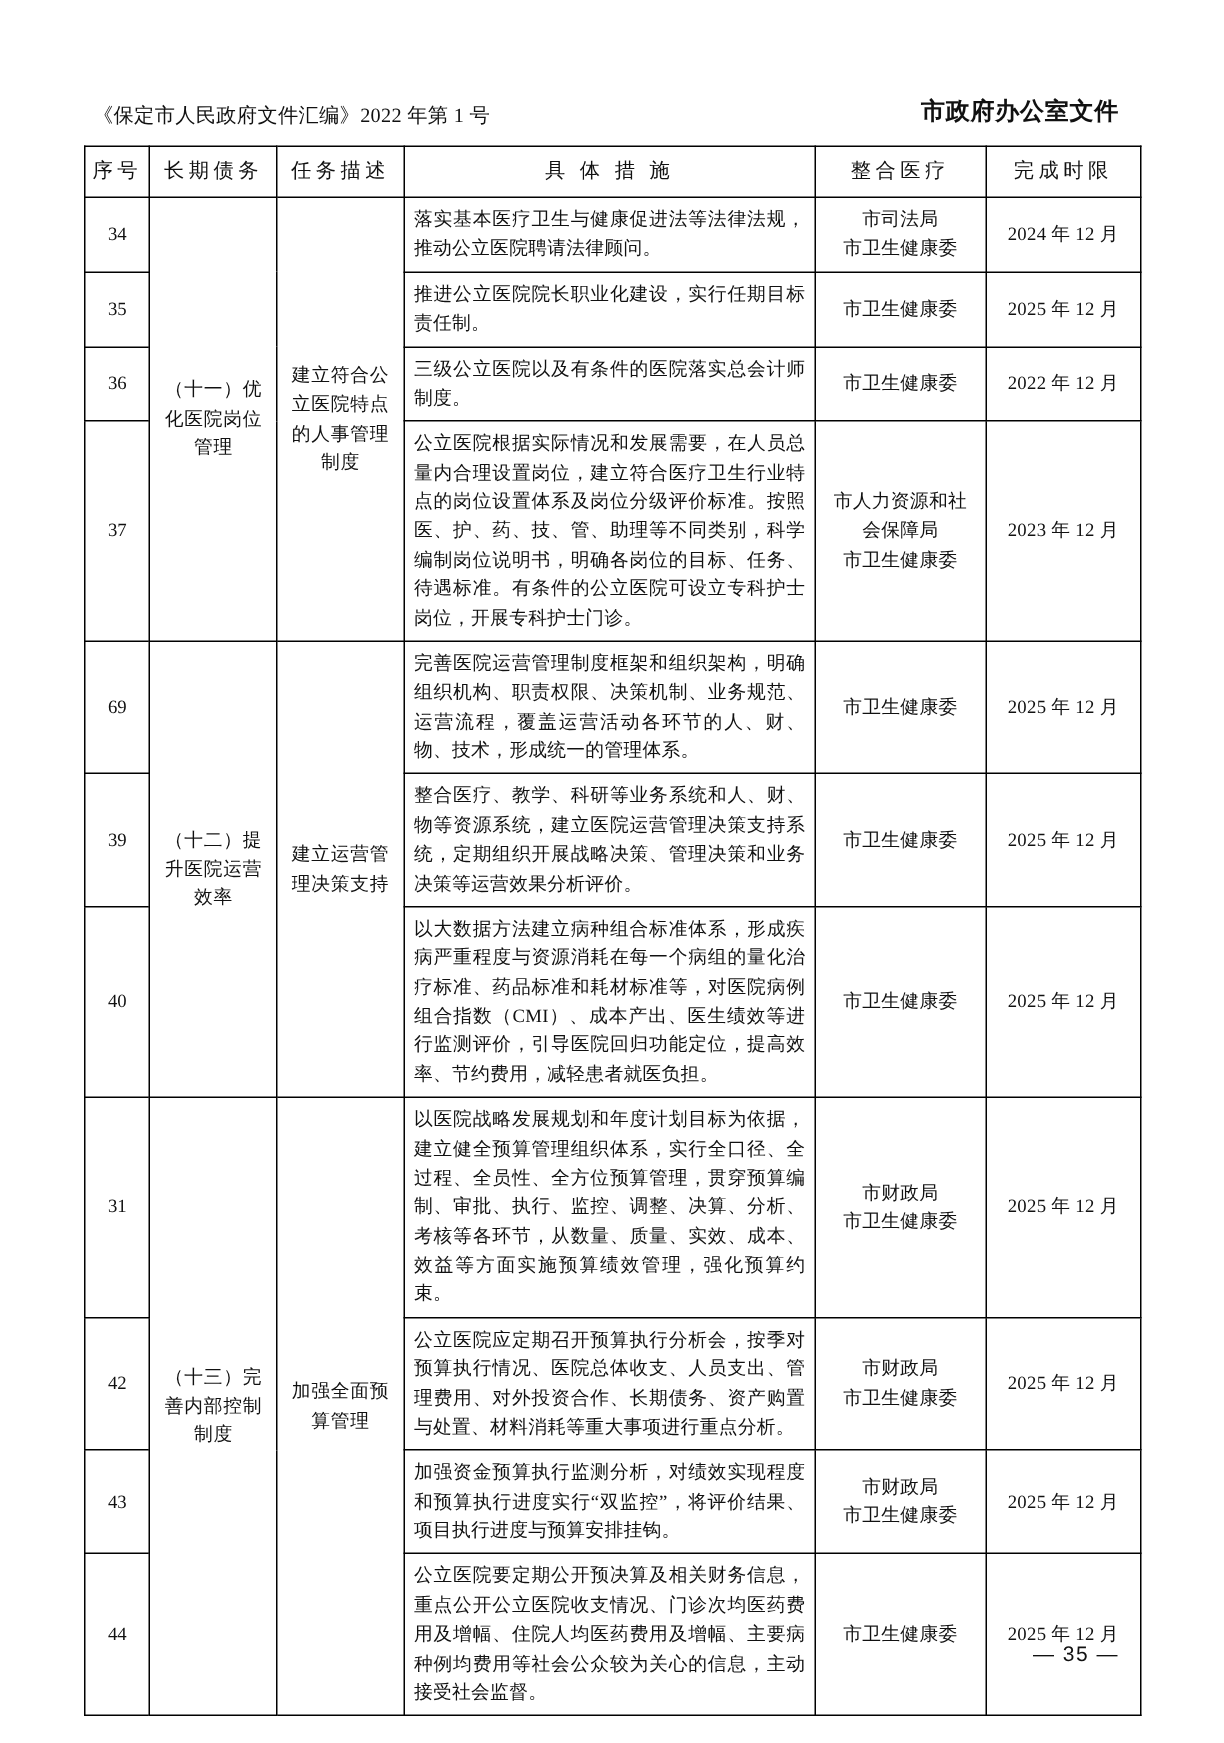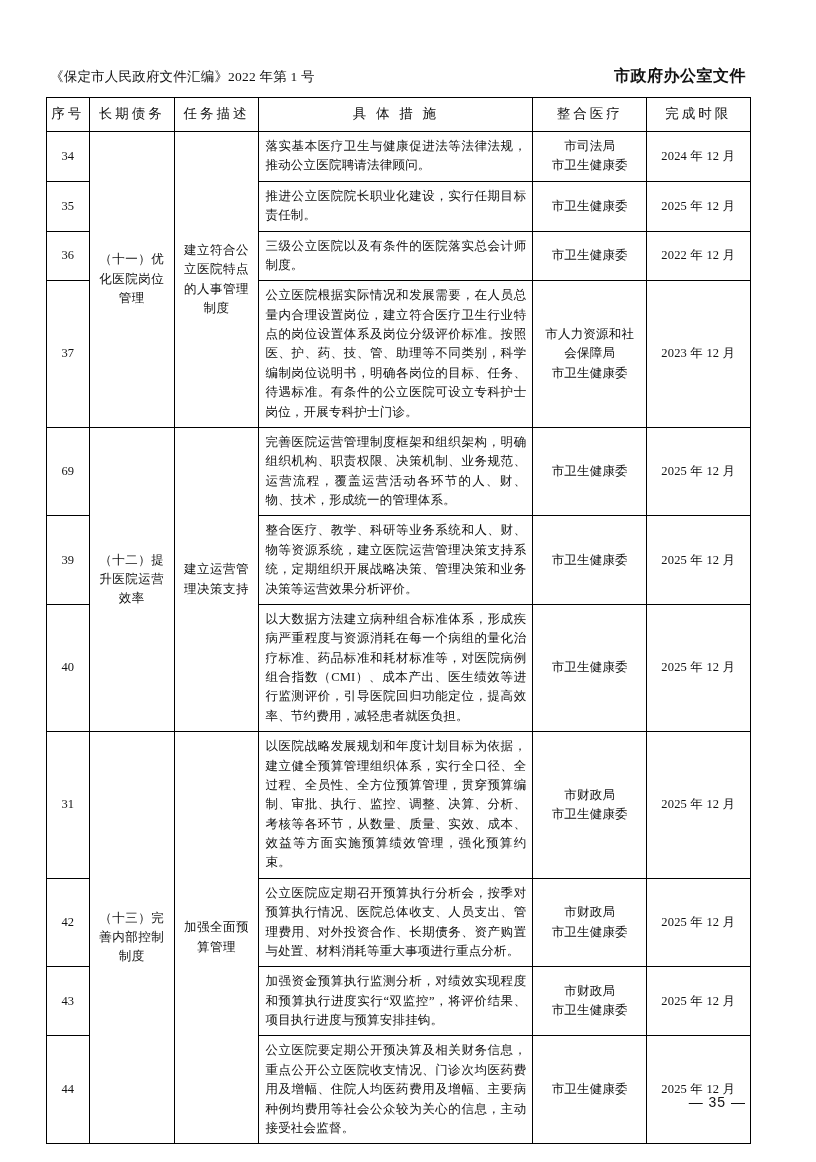--- a/index.html
+++ b/index.html
@@ -12,36 +12,36 @@
     height: 1162px;
     font-family: "Liberation Serif", serif;
     color: #111;
     position: relative;
   }
   .page {
     position: relative;
     width: 808px;
     height: 1162px;
     box-sizing: border-box;
-    padding: 66px 56px 0 44px;
+    padding: 66px 56px 0 56px;
   }
   .header {
     display: flex;
     justify-content: space-between;
     align-items: flex-end;
     font-size: 13.5px;
     padding: 0 6px 4px 6px;
     line-height: 1.2;
   }
   .header-left {
     font-family: "Liberation Serif", serif;
     letter-spacing: 0.2px;
   }
   .header-right {
-    font-family: Liberation Sans, sans-serif;
+    font-family: Liberation Mono, monospace;
     font-weight: bold;
     font-size: 16px;
     letter-spacing: 0.5px;
   }
   table.doc-table {
     border-collapse: collapse;
     width: 705px;
     margin: 8px auto 12px auto;
     table-layout: fixed;
   }

